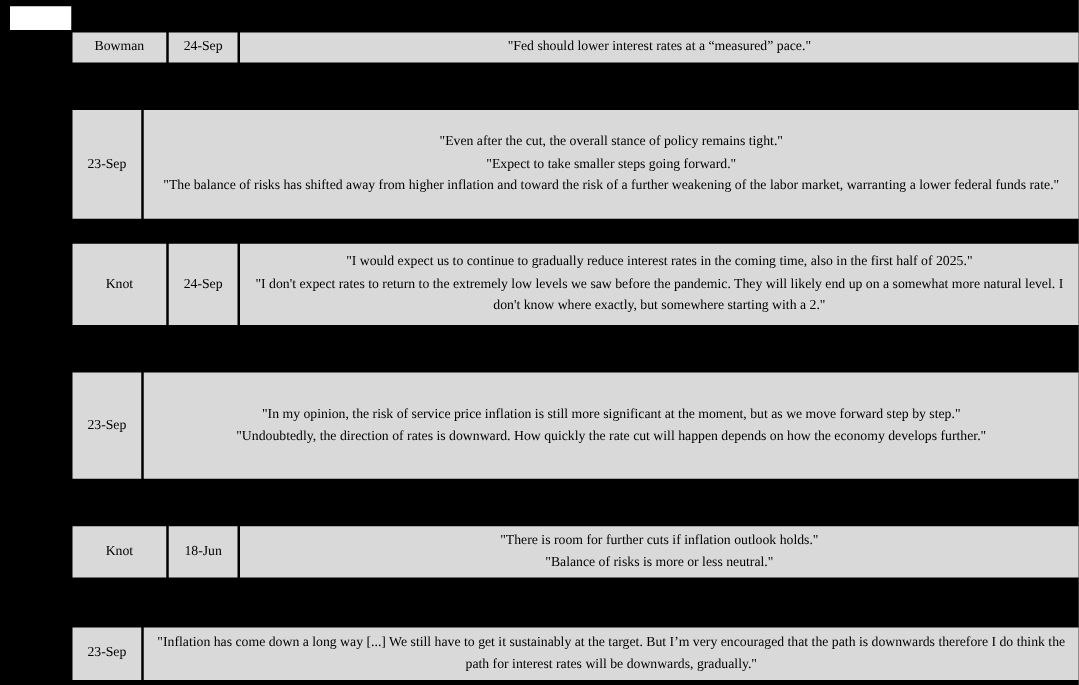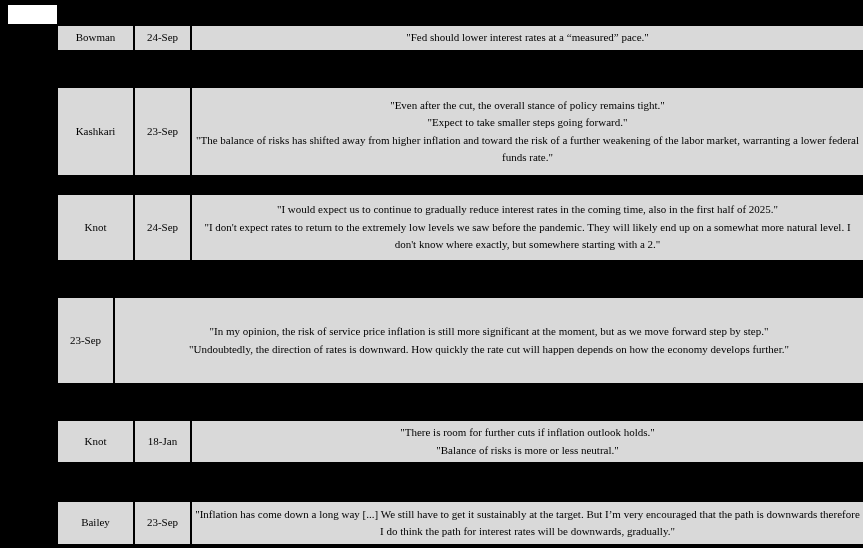--- a/index.html
+++ b/index.html
@@ -54,21 +54,20 @@
 
   <div class="corner-box"></div>
 
   <div class="row row1">
     <div class="cell name">Bowman</div>
     <div class="cell date">24-Sep</div>
     <div class="cell quote">"Fed should lower interest rates at a “measured” pace."</div>
   </div>
 
   <div class="row row2">
-    <div class="cell name">Kashkari</div>
     <div class="cell date">23-Sep</div>
     <div class="cell quote">"Even after the cut, the overall stance of policy remains tight."
 "Expect to take smaller steps going forward."
 "The balance of risks has shifted away from higher inflation and toward the risk of a further weakening of the labor market, warranting a lower federal funds rate."</div>
   </div>
 
   <div class="row row3">
     <div class="cell name">Knot</div>
     <div class="cell date">24-Sep</div>
     <div class="cell quote">"I would expect us to continue to gradually reduce interest rates in the coming time, also in the first half of 2025."
@@ -76,24 +75,23 @@
   </div>
 
   <div class="row row4">
     <div class="cell date">23-Sep</div>
     <div class="cell quote">"In my opinion, the risk of service price inflation is still more significant at the moment, but as we move forward step by step."
 "Undoubtedly, the direction of rates is downward. How quickly the rate cut will happen depends on how the economy develops further."</div>
   </div>
 
   <div class="row row5">
     <div class="cell name">Knot</div>
-    <div class="cell date">18-Jan</div>
+    <div class="cell date">18-Jun</div>
     <div class="cell quote">"There is room for further cuts if inflation outlook holds."
 "Balance of risks is more or less neutral."</div>
   </div>
 
   <div class="row row6">
-    <div class="cell name">Bailey</div>
     <div class="cell date">23-Sep</div>
     <div class="cell quote">"Inflation has come down a long way [...] We still have to get it sustainably at the target. But I’m very encouraged that the path is downwards therefore I do think the path for interest rates will be downwards, gradually."</div>
   </div>
 
 </div>
 
 </body></html>

